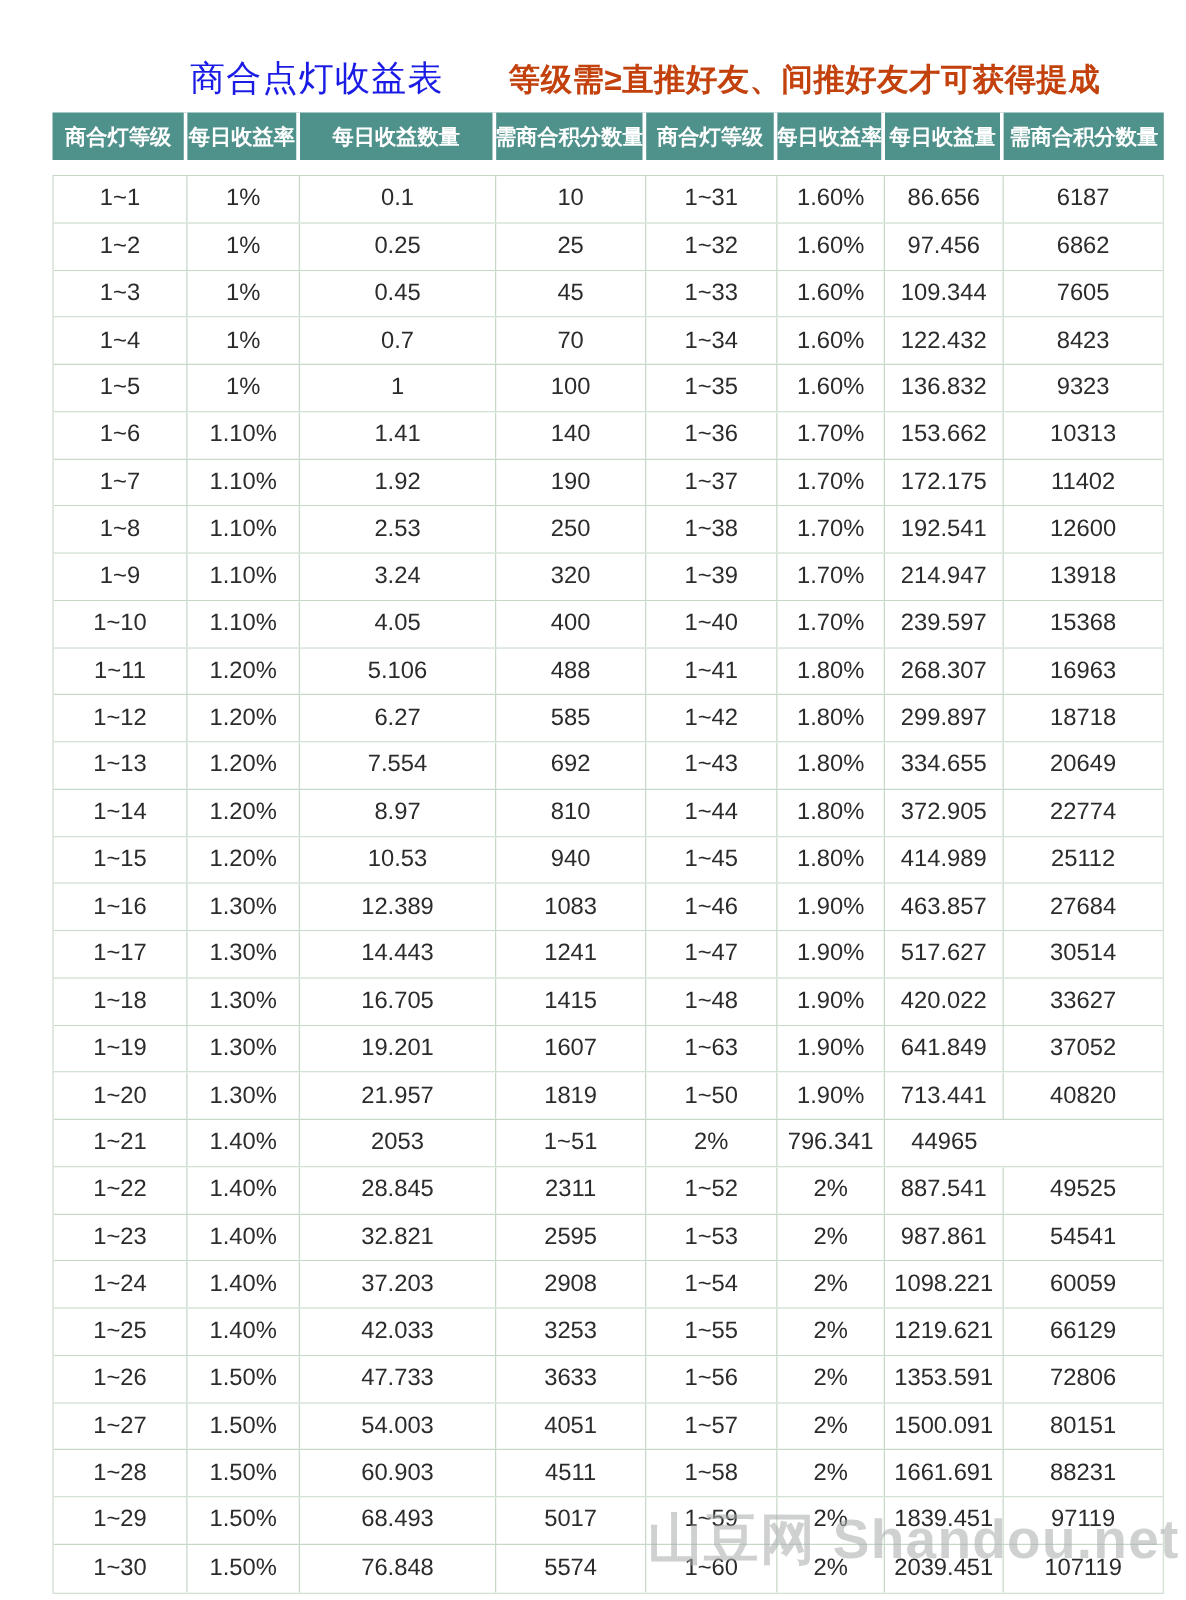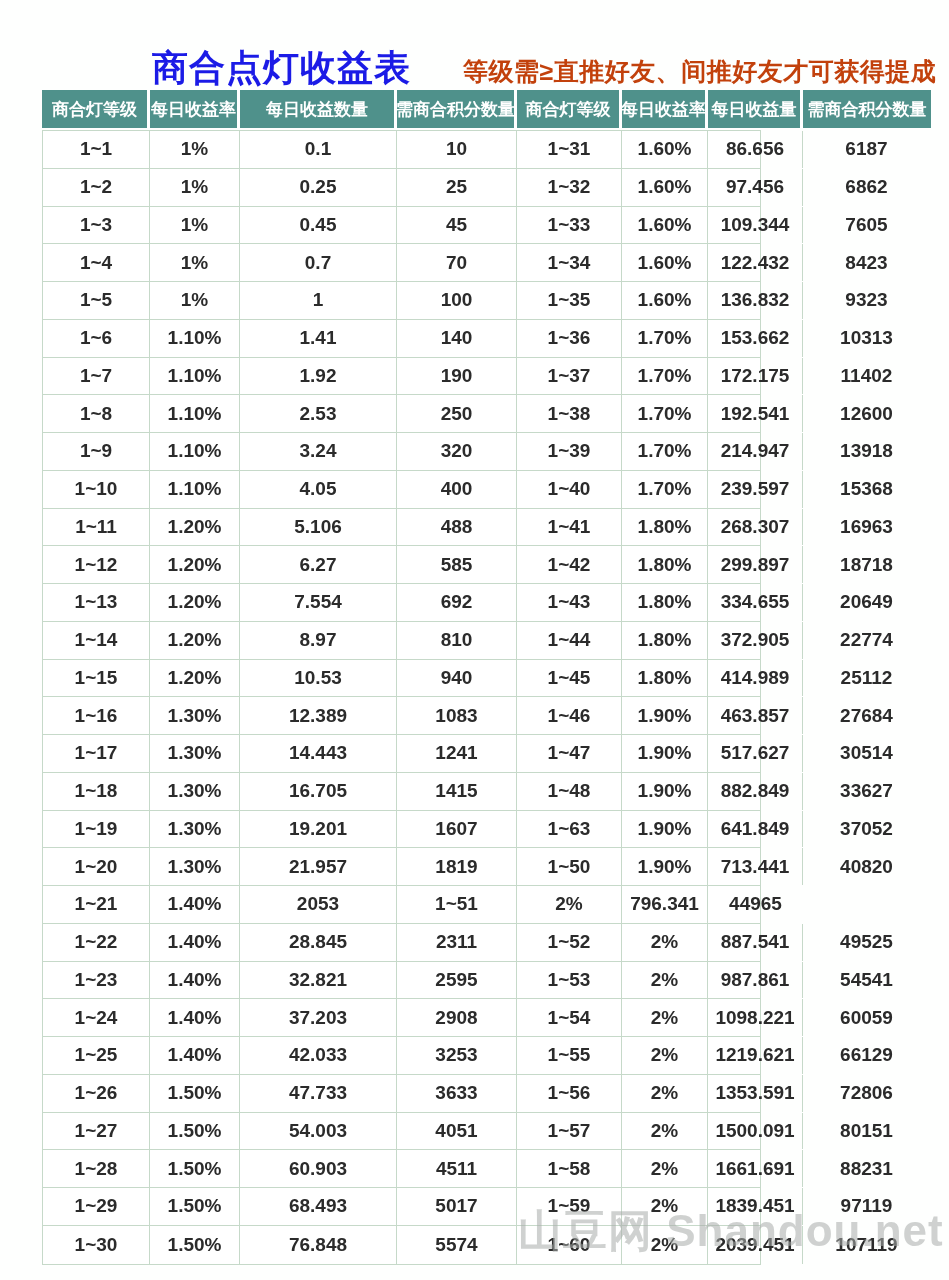--- a/index.html
+++ b/index.html
@@ -14,50 +14,49 @@
     background:#fefffe;
     overflow:hidden;
   }
   .titlebar {
     position:absolute; left:152px; top:44px;
     display:flex; align-items:baseline; gap:52px;
     white-space:nowrap;
   }
   .title {
     color:var(--title-blue,#1b1be6);
-    font-size:36px; font-weight:bold;
+    font-size:28px; font-weight:normal;
     letter-spacing:1px;
   }
   .subtitle {
     color:#c2410c;
     font-size:25px; font-weight:bold;
     letter-spacing:0.5px;
   }
   .table {
-    position:absolute; left:42px; top:90px; width:719px;
+    position:absolute; left:42px; top:90px; width:889px;
   }
   .thead {
     display:grid;
     grid-template-columns:108px 90px 157px 120px 105px 86px 95px 128px;
     height:38px;
   }
   .th {
     background:var(--header-bg,#4f918b);
     color:#ffffff;
     font-size:17px; font-weight:bold;
     display:flex; align-items:center; justify-content:center;
     border-right:3px solid #ffffff;
     white-space:nowrap;
     overflow:hidden;
   }
   .th:last-child { border-right:none; }
   .tbody {
-    margin-top:2px;
+    margin-top:12px;
     border:1px solid var(--line,#c6d9c9);
-    font-weight:bold;
   }
   .trow {
     display:grid;
     grid-template-columns:107px 90px 157px 120px 105px 86px 95px 127px;
     height:37.75px;
     border-bottom:1px solid var(--line,#c6d9c9);
     background:#ffffff;
   }
   .trow:last-child { border-bottom:none; }
   .tcell {
@@ -268,21 +267,21 @@
           <div class="tcell">517.627</div>
           <div class="tcell">30514</div>
         </div>
         <div class="trow">
           <div class="tcell">1~18</div>
           <div class="tcell">1.30%</div>
           <div class="tcell">16.705</div>
           <div class="tcell">1415</div>
           <div class="tcell">1~48</div>
           <div class="tcell">1.90%</div>
-          <div class="tcell">882.849</div>
+          <div class="tcell">420.022</div>
           <div class="tcell">33627</div>
         </div>
         <div class="trow">
           <div class="tcell">1~19</div>
           <div class="tcell">1.30%</div>
           <div class="tcell">19.201</div>
           <div class="tcell">1607</div>
           <div class="tcell">1~63</div>
           <div class="tcell">1.90%</div>
           <div class="tcell">641.849</div>

